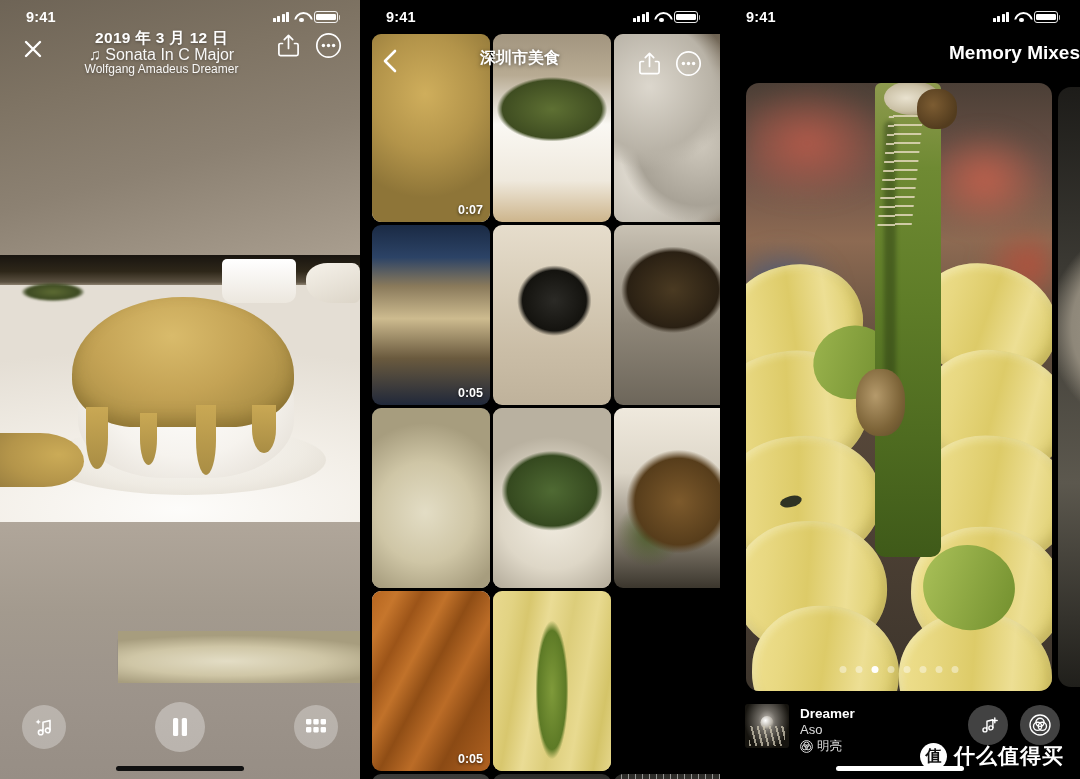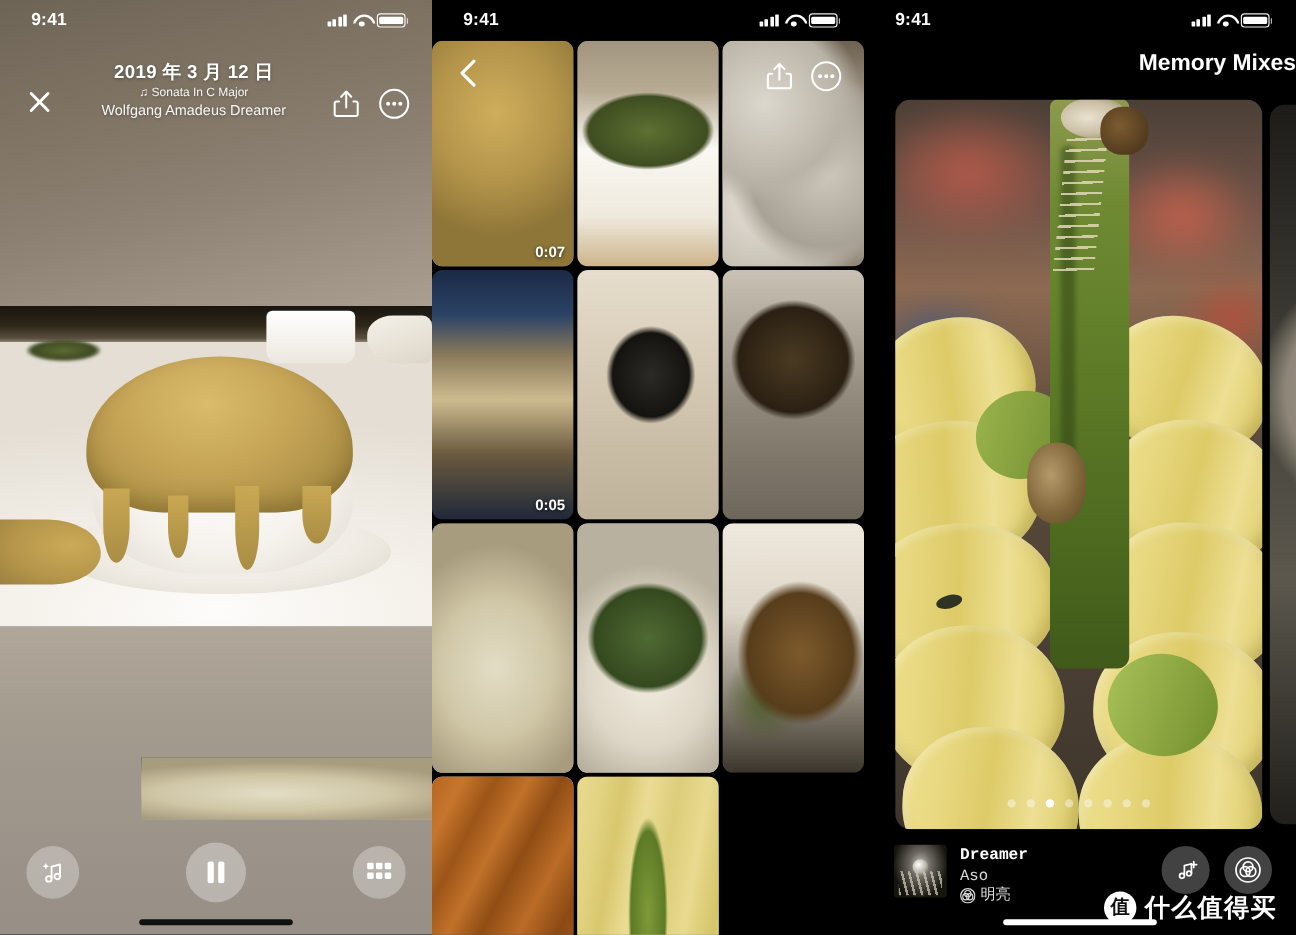--- a/index.html
+++ b/index.html
@@ -73,27 +73,27 @@
   .p1-photo .drip { position:absolute; background:linear-gradient(180deg,#c9a854,#a98d44);
     border-radius:0 0 50% 50%; }
   .p1-photo .d1 { top:152px; left:86px;  width:22px; height:62px; }
   .p1-photo .d2 { top:158px; left:140px; width:17px; height:52px; }
   .p1-photo .d3 { top:150px; left:196px; width:20px; height:70px; }
   .p1-photo .d4 { top:150px; left:252px; width:24px; height:48px; }
   .p1-photo .pool { position:absolute; top:178px; left:0; width:84px; height:54px;
     background:radial-gradient(ellipse at 70% 40%,#cbab57 0%,#b4954a 60%,#9b8040 100%);
     border-radius:0 60% 55% 0; }
 
-  .p1-header { position:absolute; top:44px; left:0; width:360px; height:56px; z-index:30;
-    display:flex; align-items:flex-end; padding:0 18px; }
+  .p1-header { position:absolute; top:27px; left:0; width:360px; height:56px; z-index:30;
+    display:flex; align-items:flex-start; padding:0 18px; }
   .p1-close { width:30px; height:30px; flex:0 0 30px; position:relative; cursor:pointer; margin-top:7px; }
   .p1-title-wrap { flex:1; text-align:center; padding-top:1px; }
   .p1-date { color:#fff; font-size:15.5px; font-weight:bold; line-height:19px; letter-spacing:.3px;
     text-shadow:0 1px 3px rgba(0,0,0,.35); }
-  .p1-song { color:rgba(255,255,255,.95); font-size:10px; line-height:15px;
+  .p1-song { color:rgba(255,255,255,.95); font-size:16px; line-height:15px;
     text-shadow:0 1px 3px rgba(0,0,0,.35); }
   .p1-artist { color:rgba(255,255,255,.95); font-size:12px; line-height:15px;
     text-shadow:0 1px 3px rgba(0,0,0,.35); }
   .p1-actions { display:flex; gap:13px; flex:0 0 auto; margin-top:5px; }
 
   .ico-btn { width:27px; height:27px; position:relative; cursor:pointer; }
   .ico-share svg, .ico-more svg { width:100%; height:100%; display:block; }
 
   .p1-thumbs { position:absolute; top:631px; left:118px; width:242px; height:52px;
     display:flex; align-items:center; gap:6px; z-index:25; }
@@ -103,22 +103,22 @@
 
   .p1-controls { position:absolute; top:698px; left:0; width:360px; height:58px;
     display:flex; align-items:center; justify-content:space-between; padding:0 22px; z-index:25; }
   .ctl { width:44px; height:44px; border-radius:50%; background:rgba(255,255,255,.30);
     display:flex; align-items:center; justify-content:center; cursor:pointer; }
   .ctl.big { width:50px; height:50px; background:rgba(255,255,255,.33); }
   .ctl svg { display:block; }
 
   
   .g2-scroll { position:absolute; top:34px; left:0; width:360px; height:745px; }
-  .g2-row { display:flex; gap:3px; margin-bottom:3px; padding:0 0; }
-  .g2-cell { position:relative; width:118px; height:208px; border-radius:9px; overflow:hidden;
+  .g2-row { display:flex; gap:3px; margin-bottom:3px; padding:0 12px; }
+  .g2-cell { position:relative; width:118px; height:180px; border-radius:9px; overflow:hidden;
     flex:0 0 118px; cursor:pointer; }
   .g2-cell.r0 { height:188px; }
   .g2-dur { position:absolute; right:7px; bottom:5px; color:#fff; font-size:12.5px;
     font-weight:bold; text-shadow:0 1px 3px rgba(0,0,0,.7); z-index:5; }
 
   .g2-header { position:absolute; top:34px; left:0; width:360px; height:56px; z-index:30;
     display:flex; align-items:flex-start; padding:14px 18px 0; }
   .g2-back { width:26px; height:26px; cursor:pointer; position:relative; flex:0 0 26px; }
   .g2-title-wrap { flex:1; text-align:center; }
   .g2-title { color:#fff; font-size:16px; font-weight:bold; line-height:20px;
@@ -232,21 +232,21 @@
   .side-next { background:
       radial-gradient(ellipse 60% 28% at 40% 40%, #bfb8a9 0%, #8e8779 60%, transparent 72%),
       linear-gradient(180deg,#1d1c19 0%,#3b3933 30%,#5c584e 66%,#201f1b 100%); }
 
   .m3-dots { position:absolute; bottom:18px; left:50%; transform:translateX(-50%);
     display:flex; gap:9px; align-items:center; z-index:12; }
   .m3-dots i { width:7px; height:7px; border-radius:50%; background:rgba(255,255,255,.42); display:block; }
   .m3-dots i.on { background:#fff; }
 
   .m3-bottom { position:absolute; top:698px; left:0; width:360px; height:81px; z-index:20; }
-  .m3-np { position:absolute; top:6px; left:25px; display:flex; align-items:flex-start; gap:11px;font-family:Liberation Mono, monospace; }
+  .m3-np { position:absolute; top:6px; left:25px; display:flex; align-items:flex-start; gap:11px; }
   .m3-art { width:44px; height:44px; border-radius:3px; overflow:hidden; position:relative;
     background:radial-gradient(ellipse at 50% 38%, #c9c4bd 0%, #6e6a63 28%, #16140f 72%);
     flex:0 0 44px; }
   .m3-art::before { content:""; position:absolute; left:50%; top:28%; width:13px; height:13px;
     transform:translateX(-50%); border-radius:50%;
     background:radial-gradient(circle at 38% 35%, #fff 0%, #b9b4aa 55%, #4c4840 100%); }
   .m3-art::after { content:""; position:absolute; left:8%; top:50%; width:84%; height:46%;
     background:repeating-linear-gradient(76deg, rgba(205,198,178,.75) 0 2px, transparent 2px 6px); }
   .m3-meta { padding-top:1px; }
   .m3-song { color:#fff; font-size:13.5px; font-weight:bold; line-height:17px; }
@@ -459,20 +459,21 @@
     </span>
   </div>
 
   <div class="g2-header">
     <div class="g2-back">
       <svg viewBox="0 0 26 26">
           <path d="M17 3 L7 13 L17 23" stroke="#fff" stroke-width="2.6" fill="none" stroke-linecap="round" stroke-linejoin="round"></path>
         </svg>
     </div>
     <div class="g2-title-wrap">
+      <div class="g2-title">深圳市美食</div>
     </div>
     <div class="g2-actions">
       <div class="ico-btn ico-share">
         <svg viewBox="0 0 27 27">
             <path d="M7.5 11.5 H5.5 a1.6 1.6 0 0 0-1.6 1.6 V22 a1.6 1.6 0 0 0 1.6 1.6 H21.5 a1.6 1.6 0 0 0 1.6-1.6 V13.1 a1.6 1.6 0 0 0-1.6-1.6 H19.5" stroke="#fff" stroke-width="1.7" fill="none" stroke-linecap="round"></path>
             <path d="M13.5 16.5 V3.6 M9.3 7.6 L13.5 3.3 L17.7 7.6" stroke="#fff" stroke-width="1.7" fill="none" stroke-linecap="round" stroke-linejoin="round"></path>
           </svg>
       </div>
       <div class="ico-btn ico-more">
         <svg viewBox="0 0 27 27">

